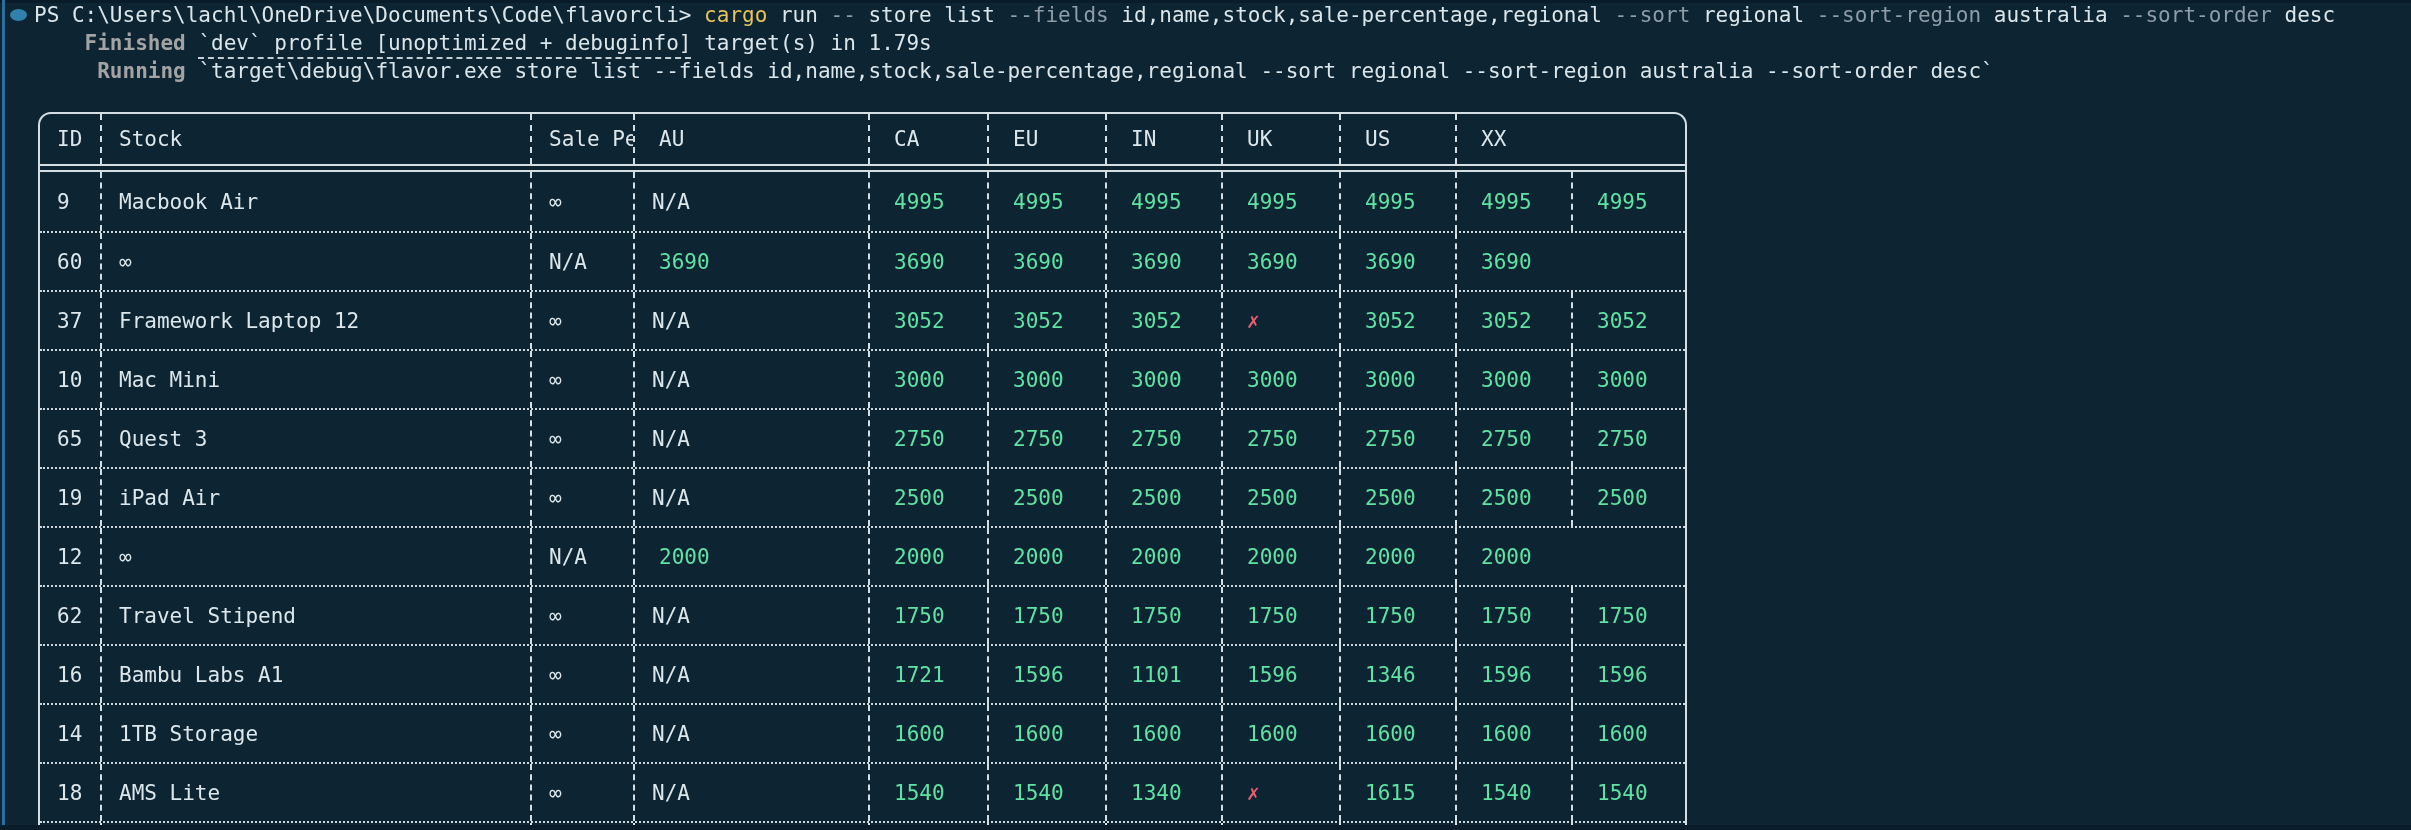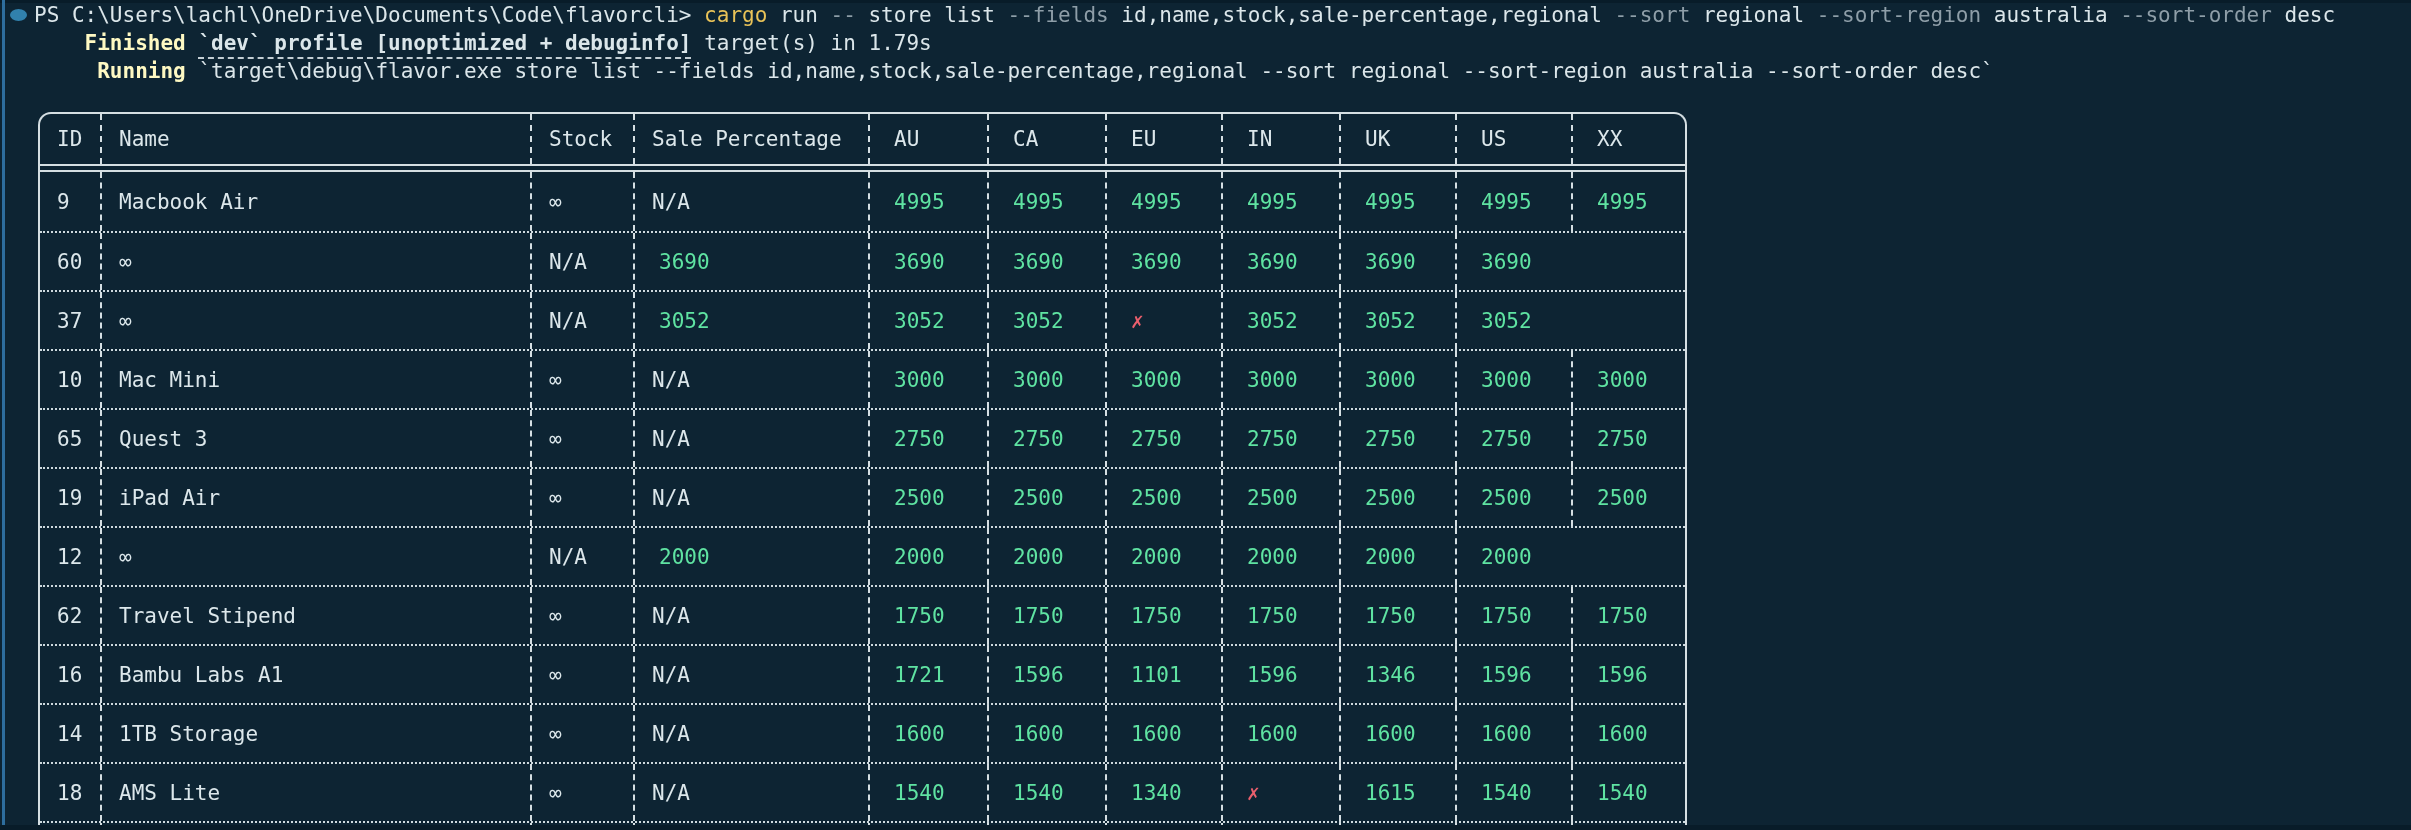--- a/index.html
+++ b/index.html
@@ -26,22 +26,22 @@
   
   .term-line {
     position: absolute; left: 34px; white-space: pre; line-height: 27px; height: 27px;
   }
   .line-1 { top: 2px; }
   .line-2 { top: 30px; }
   .line-3 { top: 58px; }
   .seg-white  { color: #dbe6ea; }
   .seg-yellow { color: #e9c358; }
   .seg-gray   { color: #8e9ea8; }
-  .seg-green  { color: #fef9c3; font-weight: bold; }
-  .seg-underline { border-bottom: 2px dashed #c3ced4; padding-bottom: 2px; font-weight: bold; }
+  .seg-green  { color: #a3a3a3; font-weight: bold; }
+  .seg-underline { border-bottom: 2px dashed #c3ced4; padding-bottom: 2px; }
   
   .store-table {
     position: absolute; left: 38px; top: 112px; width: 1649px;
     border: 2px solid #d5dfe3;
     border-bottom: none;
     border-radius: 13px 13px 0 0;
     overflow: hidden;
     background: #0d2433;
   }
   .t-row {
@@ -78,21 +78,20 @@
   <div class="left-stripe"></div>
   <div class="prompt-dot"></div>
 
   <div class="term-line line-1"><span class="seg-white">PS C:\Users\lachl\OneDrive\Documents\Code\flavorcli&gt; </span><span class="seg-yellow">cargo</span><span class="seg-white"> run </span><span class="seg-gray">--</span><span class="seg-white"> store list </span><span class="seg-gray">--fields</span><span class="seg-white"> id,name,stock,sale-percentage,regional </span><span class="seg-gray">--sort</span><span class="seg-white"> regional </span><span class="seg-gray">--sort-region</span><span class="seg-white"> australia </span><span class="seg-gray">--sort-order</span><span class="seg-white"> desc</span></div>
   <div class="term-line line-2"><span class="seg-white">    </span><span class="seg-green">Finished</span><span class="seg-white"> </span><span class="seg-white seg-underline">`dev` profile [unoptimized + debuginfo]</span><span class="seg-white"> target(s) in 1.79s</span></div>
   <div class="term-line line-3"><span class="seg-white">     </span><span class="seg-green">Running</span><span class="seg-white"> `target\debug\flavor.exe store list --fields id,name,stock,sale-percentage,regional --sort regional --sort-region australia --sort-order desc`</span></div>
 
   <div class="store-table" id="store-table">
       <div class="t-row t-header">
         <div class="t-cell c-id">ID</div>
-        <div class="t-cell ">Name</div>
         <div class="t-cell ">Stock</div>
         <div class="t-cell ">Sale Percentage</div>
         <div class="t-cell c-region">AU</div>
         <div class="t-cell c-region">CA</div>
         <div class="t-cell c-region">EU</div>
         <div class="t-cell c-region">IN</div>
         <div class="t-cell c-region">UK</div>
         <div class="t-cell c-region">US</div>
         <div class="t-cell c-region">XX</div>
       </div>
@@ -117,20 +116,21 @@
         <div class="t-cell c-region v-green">3690</div>
         <div class="t-cell c-region v-green">3690</div>
         <div class="t-cell c-region v-green">3690</div>
         <div class="t-cell c-region v-green">3690</div>
         <div class="t-cell c-region v-green">3690</div>
         <div class="t-cell c-region v-green">3690</div>
         <div class="t-cell c-region v-green">3690</div>
       </div>
       <div class="t-row">
         <div class="t-cell c-id">37</div>
+        <div class="t-cell c-name">Framework Laptop 12</div>
         <div class="t-cell c-stock">∞</div>
         <div class="t-cell c-sale">N/A</div>
         <div class="t-cell c-region v-green">3052</div>
         <div class="t-cell c-region v-green">3052</div>
         <div class="t-cell c-region v-green">3052</div>
         <div class="t-cell c-region v-red">✗</div>
         <div class="t-cell c-region v-green">3052</div>
         <div class="t-cell c-region v-green">3052</div>
         <div class="t-cell c-region v-green">3052</div>
       </div>

